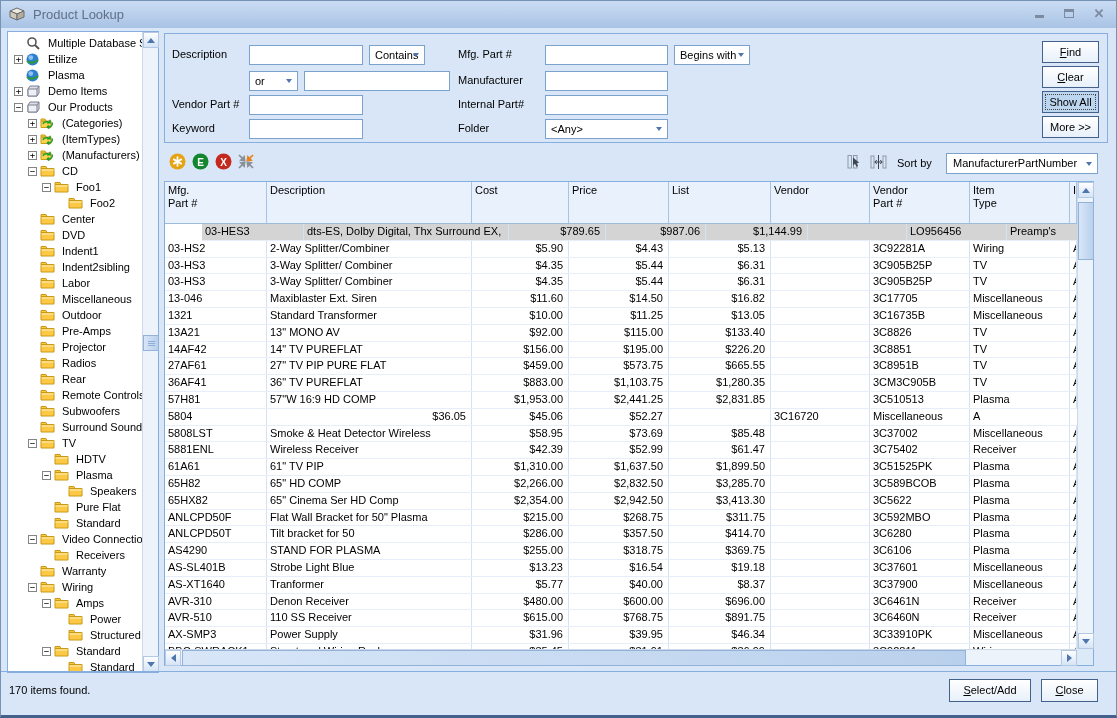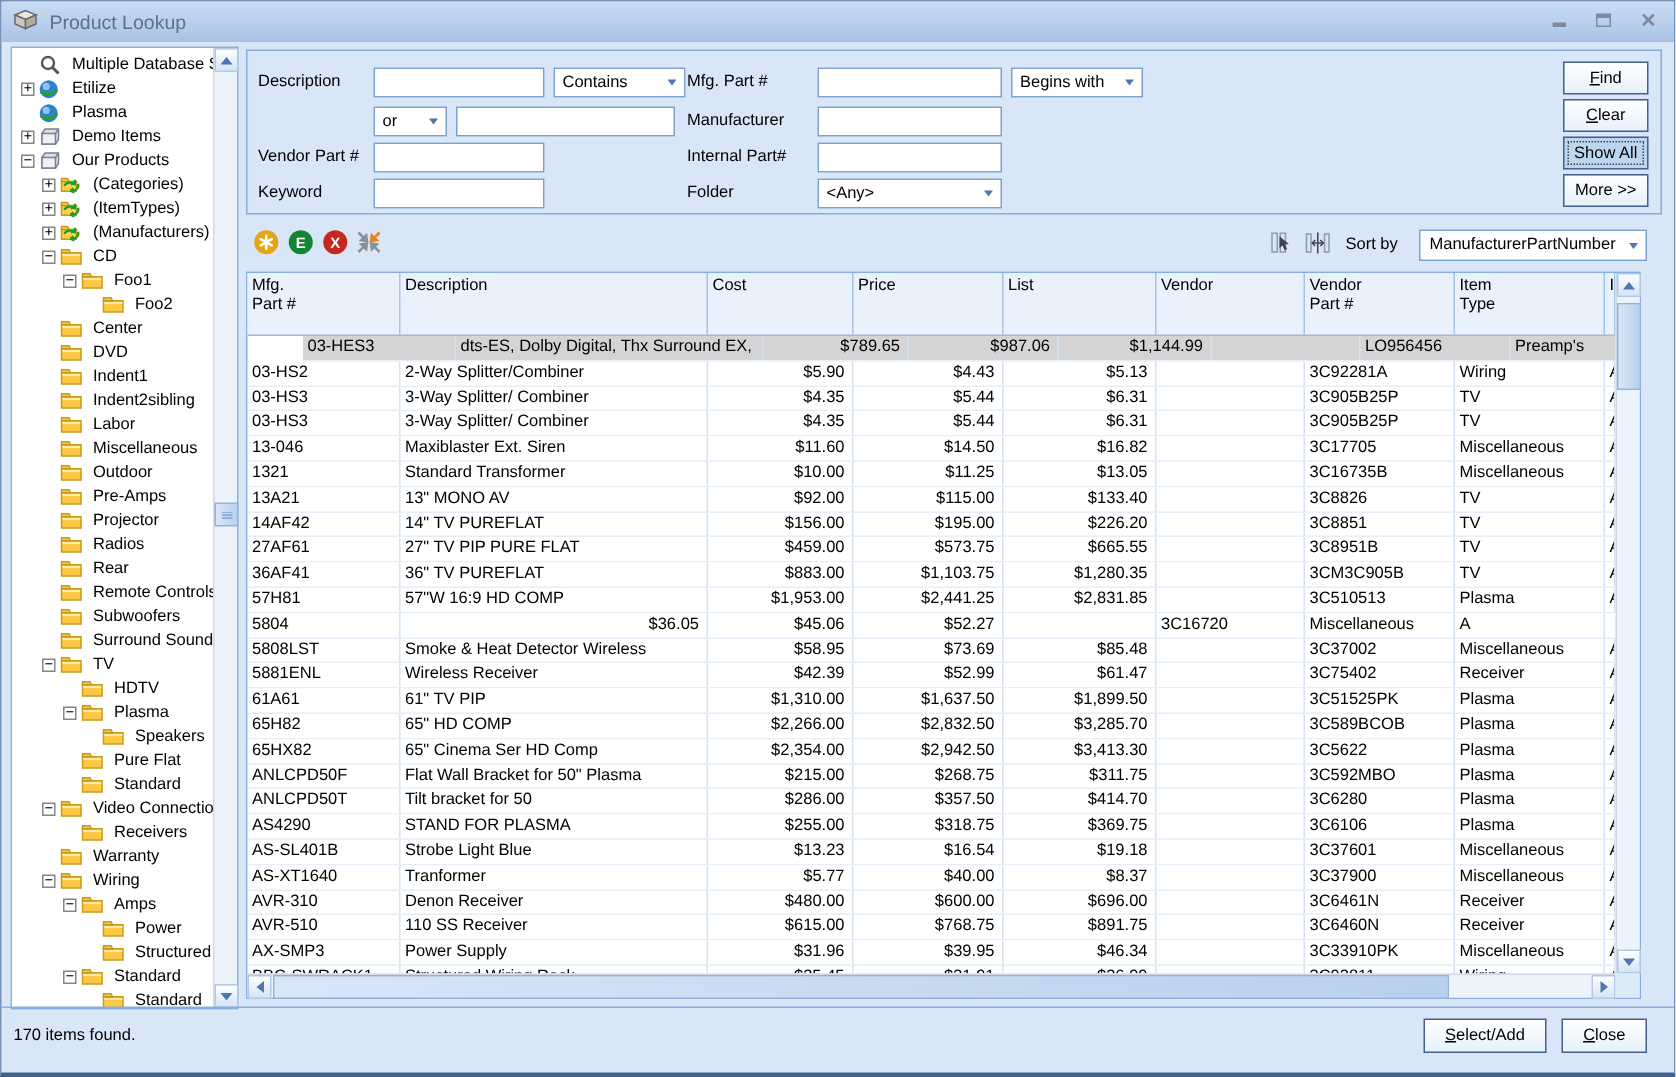--- a/index.html
+++ b/index.html
@@ -557,24 +557,24 @@
         </div>
       <div class="sb-btn" style="bottom:0;">
           <i class="tri-down"></i>
         </div>
     </div>
   </div>
 
   <div class="search-panel">
     <span class="f-label" style="left:7px;top:14px;">Description</span>
     <input class="f-input" style="left: 84px; top: 11px; width: 114px;" value="">
-    <span class="f-dd" style="left:204px;top:11px;width:88px;"><span>Contains</span><i class="dd-arrow"></i></span>
+    <span class="f-dd" style="left:204px;top:11px;width:56px;"><span>Contains</span><i class="dd-arrow"></i></span>
     <span class="f-label" style="left:293px;top:14px;">Mfg. Part #</span>
     <input class="f-input" style="left: 380px; top: 11px; width: 123px;" value="">
-    <span class="f-dd" style="left:509px;top:11px;width:88px;"><span>Begins with</span><i class="dd-arrow"></i></span>
+    <span class="f-dd" style="left:509px;top:11px;width:76px;"><span>Begins with</span><i class="dd-arrow"></i></span>
 
     <span class="f-dd" style="left:84px;top:37px;width:49px;"><span>or</span><i class="dd-arrow"></i></span>
     <input class="f-input" style="left: 139px; top: 37px; width: 146px;" value="">
     <span class="f-label" style="left:293px;top:40px;">Manufacturer</span>
     <input class="f-input" style="left: 380px; top: 37px; width: 123px;" value="">
 
     <span class="f-label" style="left:7px;top:64px;">Vendor Part #</span>
     <input class="f-input" style="left: 84px; top: 61px; width: 114px;" value="">
     <span class="f-label" style="left:293px;top:64px;">Internal Part#</span>
     <input class="f-input" style="left: 380px; top: 61px; width: 123px;" value="">

